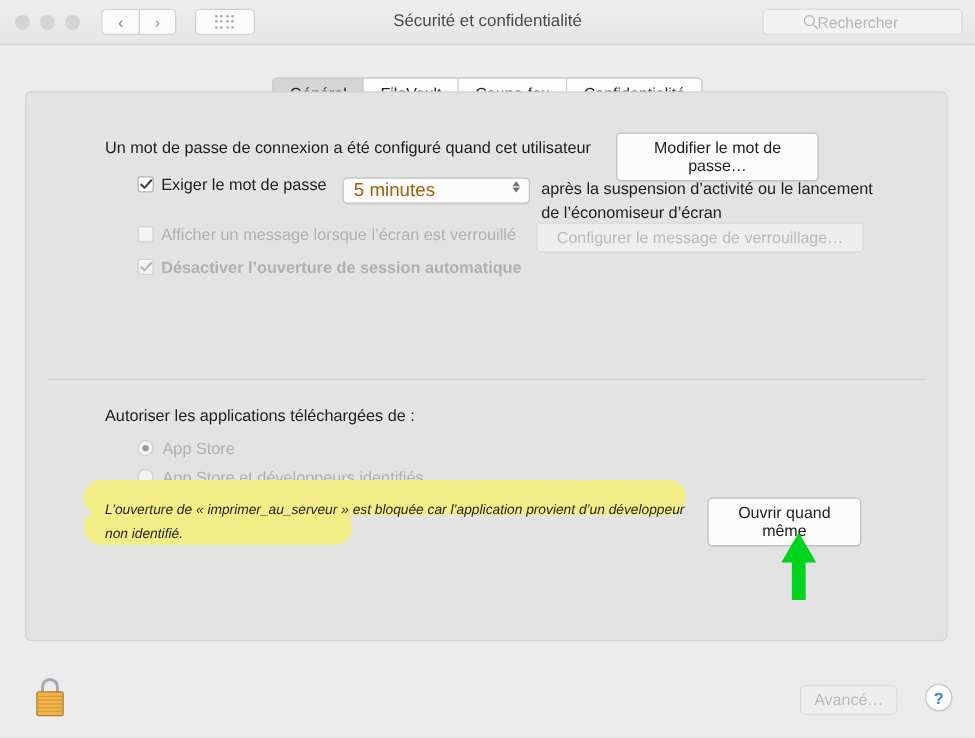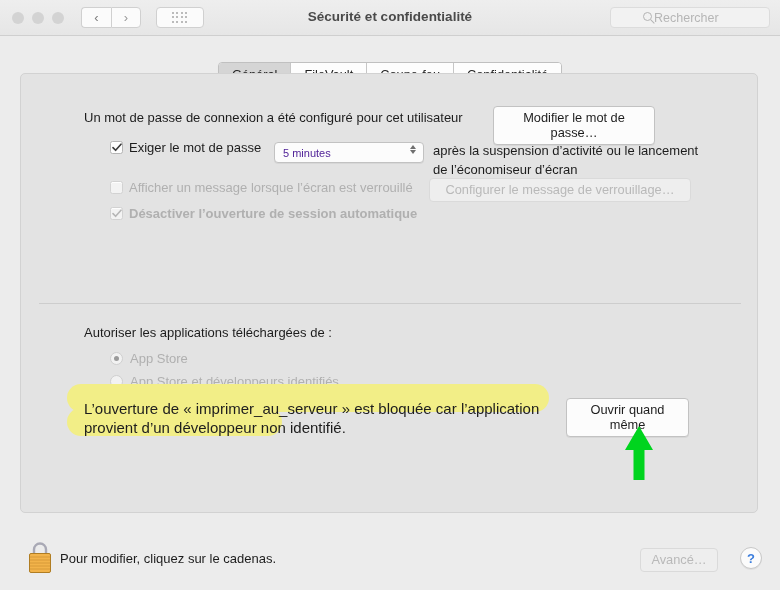--- a/index.html
+++ b/index.html
@@ -48,21 +48,20 @@
   .griddots {
     display: grid; grid-template-columns: repeat(4, 3px);
     grid-template-rows: repeat(3, 3px); gap: 1.5px;
   }
   .griddots i { width: 2px; height: 2px; background: #a6a6a6; border-radius: 50%; display:block;}
 
   .wintitle {
     position: absolute; left: 0; right: 0; top: 9px;
     text-align: center; font-size: 13.5px; color: #4a4a4a;
     pointer-events: none;
-    font-weight: bold;
   }
 
   .searchbox {
     position: absolute; right: 10px; top: 7px;
     width: 160px; height: 21px;
     background: #f2f2f2;
     border: 1px solid #dcdcdc; border-radius: 4px;
     display: flex; align-items: center; gap: 5px;
     padding-left: 33px;
   }
@@ -133,21 +132,21 @@
   }
   .cb svg { display:block; }
   .cb.off { background: #f3f3f3; border-color: #d2d2d2; }
 
   
   .select {
     position: relative;
     background: #fcfcfc; border: 1px solid #c2c2c2; border-radius: 4px;
     height: 21px; width: 150px;
     display: flex; align-items: center;
-    font-size: 11px; color: #4c1d95;
+    font-size: 15px; color: #a16207;
     padding-left: 8px;
     box-shadow: 0 1px 0 rgba(0,0,0,.05);
   }
   .select .steppers {
     position: absolute; right: 7px; top: 2px;
     display: flex; flex-direction: column; align-items: center; gap: 1px;
   }
   .tri-up, .tri-dn { width: 0; height: 0; border-left: 3.5px solid transparent; border-right: 3.5px solid transparent; }
   .tri-up { border-bottom: 4.5px solid #6f6f6f; }
   .tri-dn { border-top: 4.5px solid #6f6f6f; }
@@ -168,22 +167,23 @@
 
   
   .highlight {
     position: absolute;
     background: #f2ee87;
     border-radius: 14px;
     z-index: 0;
   }
   .warntext {
     position: absolute; z-index: 1;
-    font-size: 15px; color: #1d1d1d; line-height: 19px;
+    font-size: 11px; color: #1d1d1d; line-height: 19px;
     width: 470px;
+    font-style: italic;
   }
 
   
   .arrow { position: absolute; left: 620px; top: 424px; z-index: 3; }
 
   
   .lockwrap { position: absolute; left: 26px; top: 540px; }
   .bottomtext {
     position: absolute; left: 60px; top: 551px;
     font-size: 13px; color: #1d1d1d;
@@ -244,21 +244,21 @@
       <div class="tab active">Général</div>
       <div class="tab">FileVault</div>
       <div class="tab">Coupe-feu</div>
       <div class="tab">Confidentialité</div>
     </div>
   </div>
 
   <div class="panel">
 
     <div class="row" style="left:63px; top:36px;">
-      <span class="lbl">Un mot de passe de connexion a été configuré pour cet utilisateur</span>
+      <span class="lbl">Un mot de passe de connexion a été configuré quand cet utilisateur</span>
     </div>
     <button class="btn" style="position:absolute; left:472px; top:32px; width:162px;">Modifier le mot de passe…</button>
 
     <div class="row" style="left:89px; top:66px;">
       <span class="cb">
         <svg width="10" height="9" viewBox="0 0 10 9">
             <path d="M1 4.6 L3.6 7.3 L9 1.2" stroke="#3a3a3a" stroke-width="1.6" fill="none" stroke-linecap="round" stroke-linejoin="round"></path>
           </svg>
       </span>
       <span class="lbl">Exiger le mot de passe</span>
@@ -325,17 +325,16 @@
       <rect x="3.5" y="13.5" width="21" height="19" rx="1.5" fill="#f2b34a" stroke="#b07d22" stroke-width="1"></rect>
       <g stroke="#d79a38" stroke-width="1">
         <line x1="4" y1="17" x2="24" y2="17"></line>
         <line x1="4" y1="20" x2="24" y2="20"></line>
         <line x1="4" y1="23" x2="24" y2="23"></line>
         <line x1="4" y1="26" x2="24" y2="26"></line>
         <line x1="4" y1="29" x2="24" y2="29"></line>
       </g>
     </svg>
   </div>
-  <div class="bottomtext">Pour modifier, cliquez sur le cadenas.</div>
   <button class="btn disabled adv">Avancé…</button>
   <div class="help">?</div>
 
 </div>
 
 </body></html>

